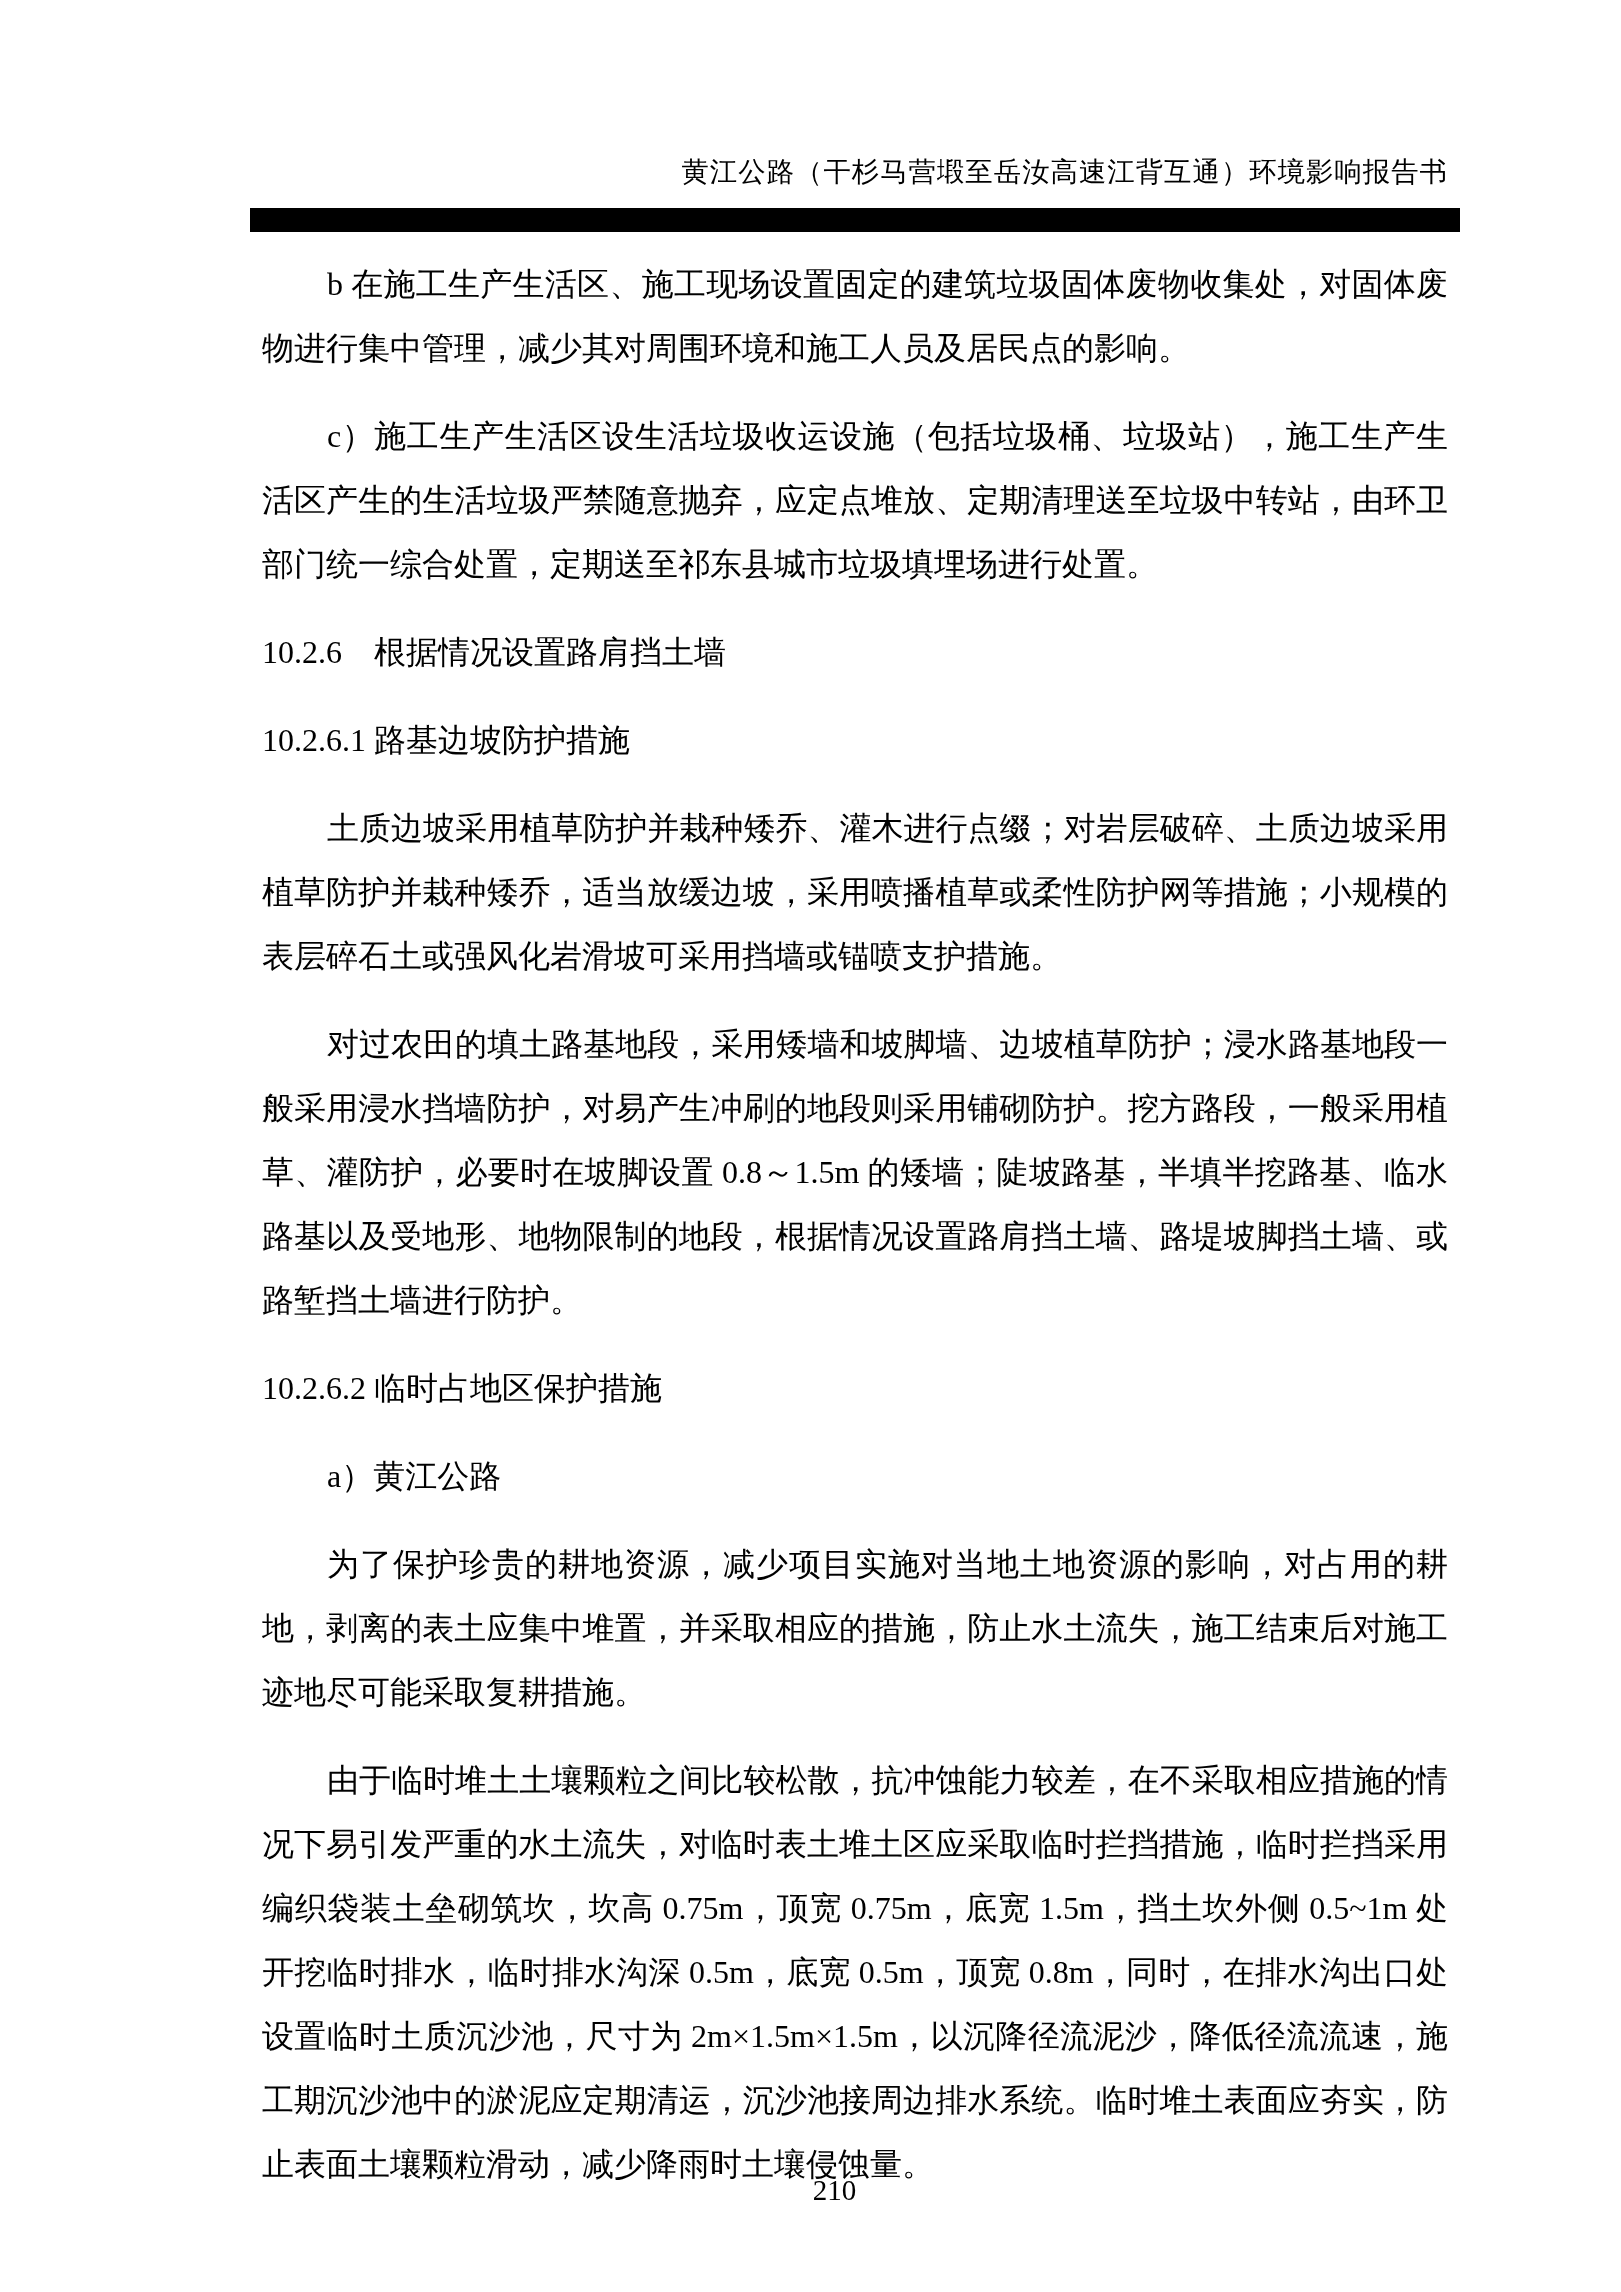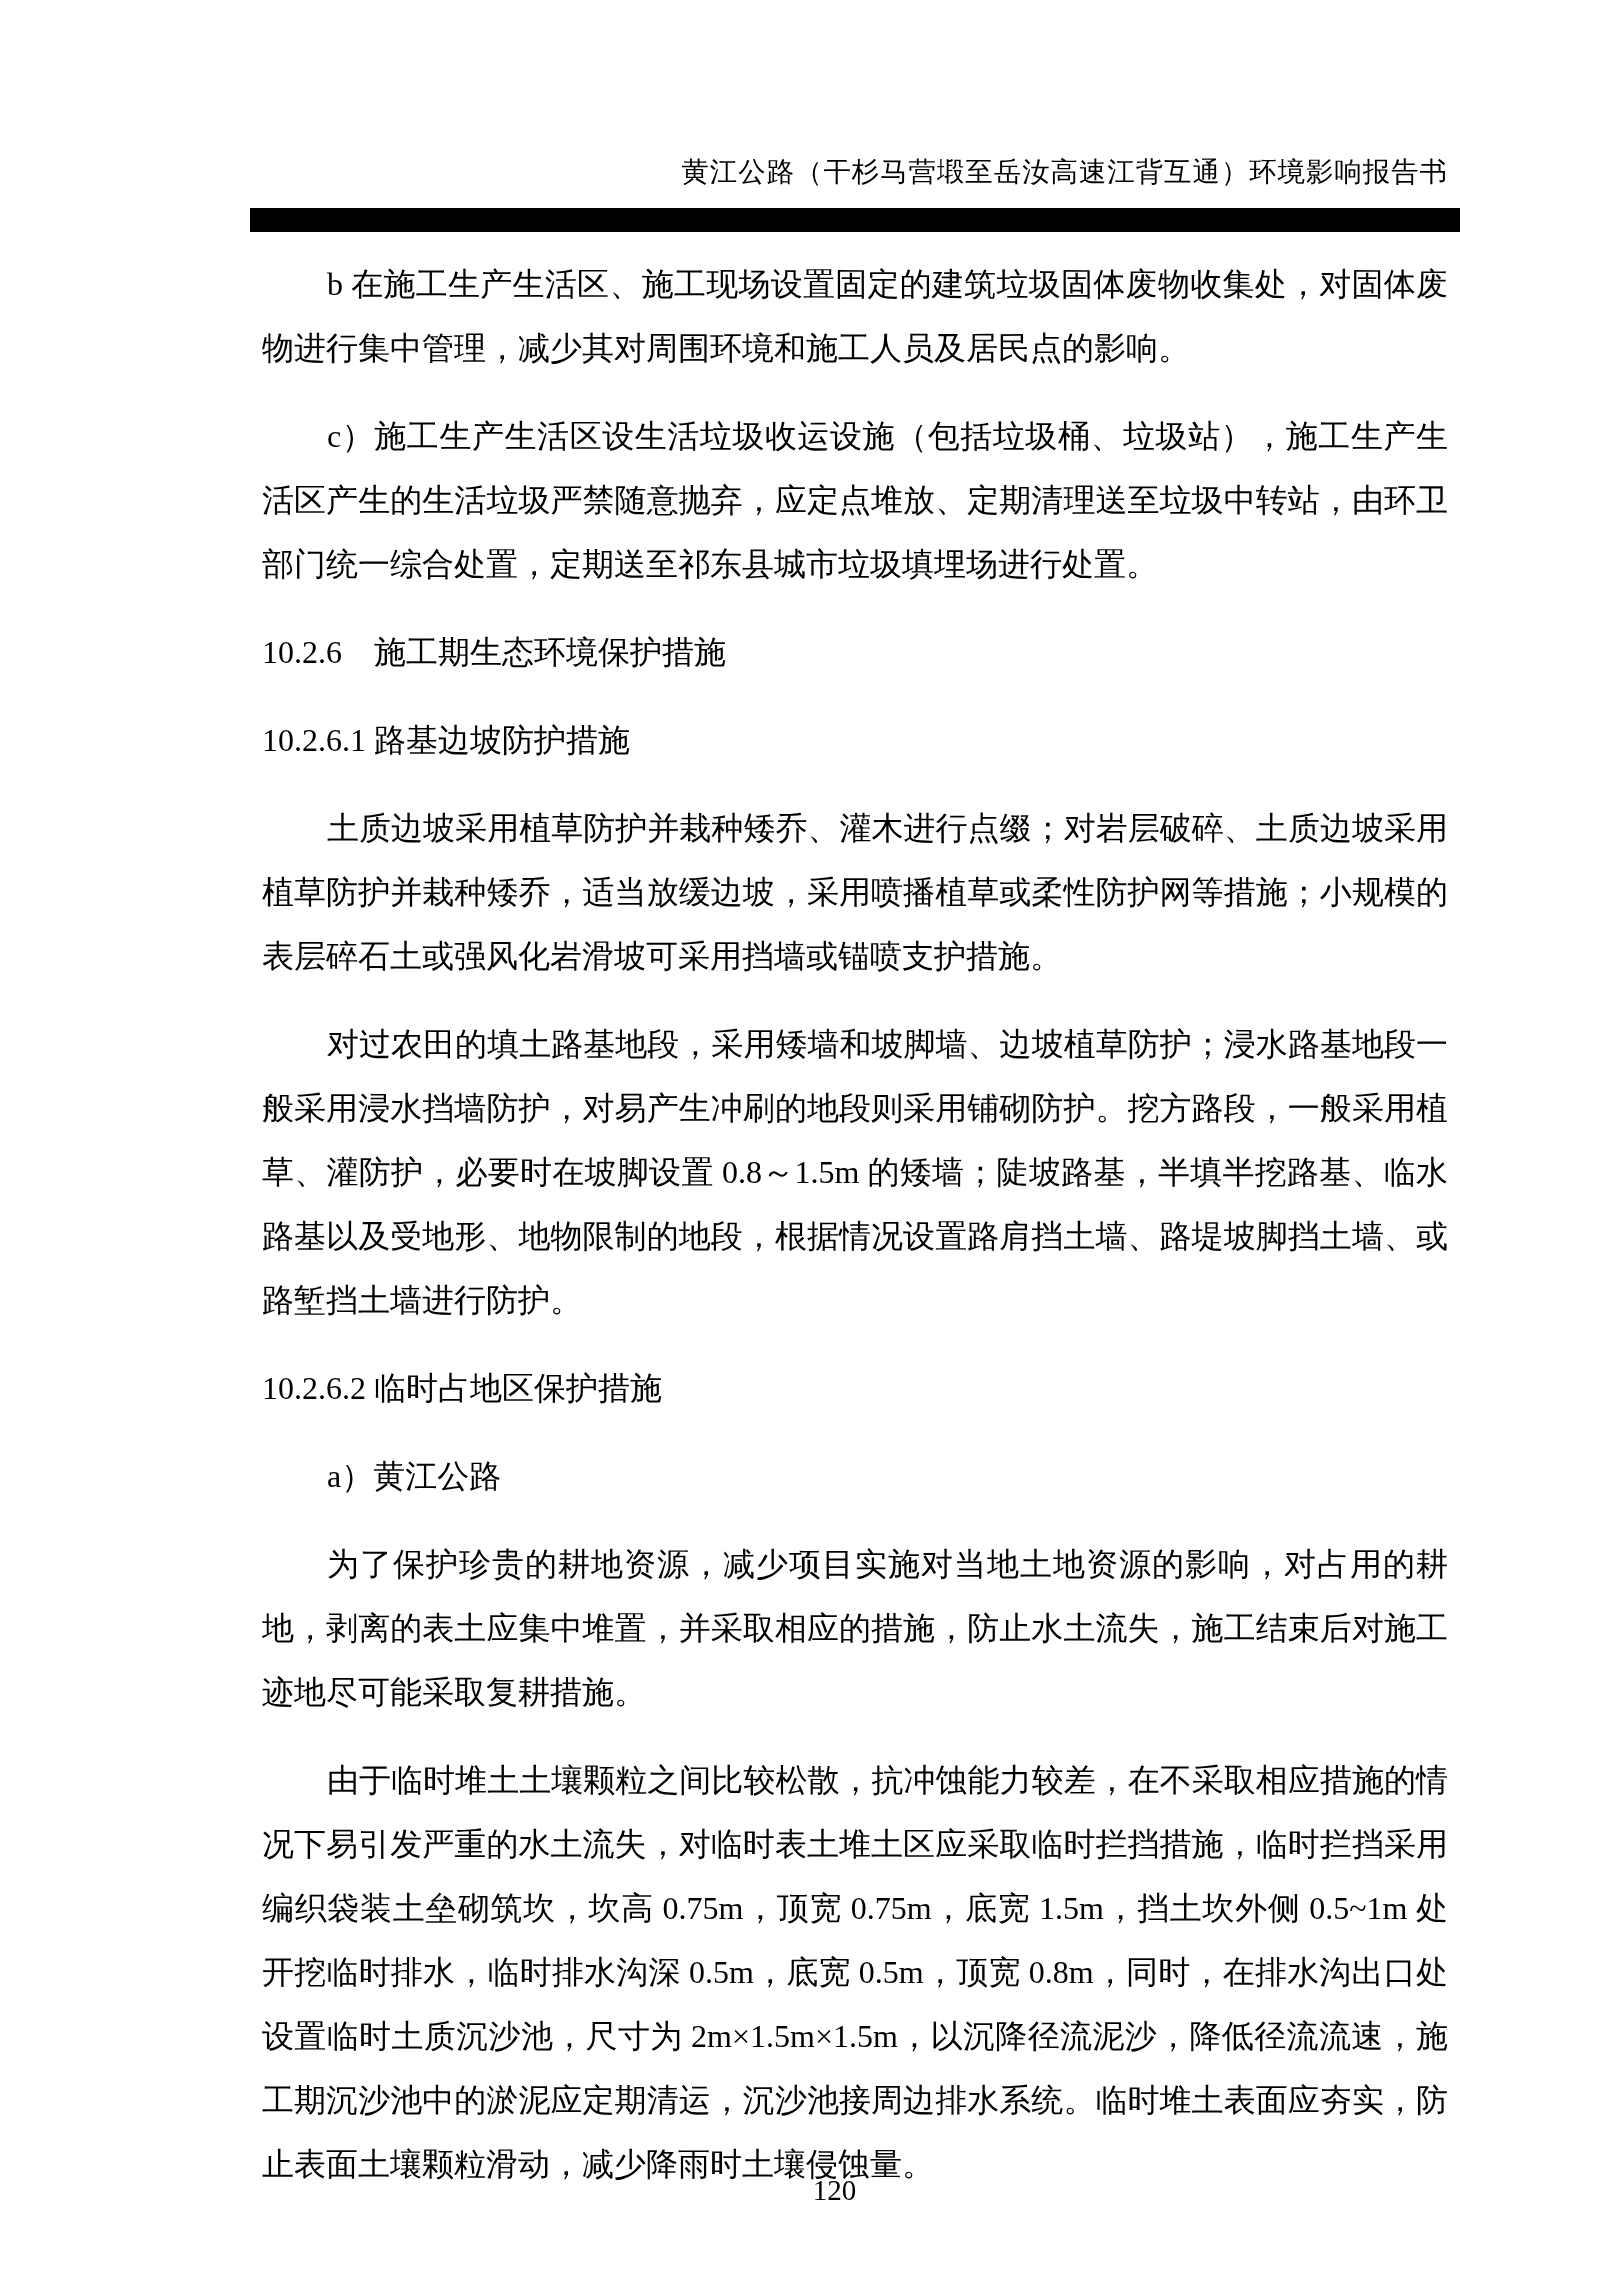--- a/index.html
+++ b/index.html
@@ -60,28 +60,28 @@
 <div class="page">
 
   <div class="header">
     <div class="header-title">黄江公路（干杉马营塅至岳汝高速江背互通）环境影响报告书</div>
     <div class="header-rule"></div>
   </div>
 
   <div class="doc-body">
     <p class="indent">b 在施工生产生活区、施工现场设置固定的建筑垃圾固体废物收集处，对固体废物进行集中管理，减少其对周围环境和施工人员及居民点的影响。</p>
     <p class="indent">c）施工生产生活区设生活垃圾收运设施（包括垃圾桶、垃圾站），施工生产生活区产生的生活垃圾严禁随意抛弃，应定点堆放、定期清理送至垃圾中转站，由环卫部门统一综合处置，定期送至祁东县城市垃圾填埋场进行处置。</p>
-    <p>10.2.6　施工期生态环境保护措施</p>
+    <p>10.2.6　根据情况设置路肩挡土墙</p>
     <p>10.2.6.1 路基边坡防护措施</p>
     <p class="indent">土质边坡采用植草防护并栽种矮乔、灌木进行点缀；对岩层破碎、土质边坡采用植草防护并栽种矮乔，适当放缓边坡，采用喷播植草或柔性防护网等措施；小规模的表层碎石土或强风化岩滑坡可采用挡墙或锚喷支护措施。</p>
     <p class="indent">对过农田的填土路基地段，采用矮墙和坡脚墙、边坡植草防护；浸水路基地段一般采用浸水挡墙防护，对易产生冲刷的地段则采用铺砌防护。挖方路段，一般采用植草、灌防护，必要时在坡脚设置 0.8～1.5m 的矮墙；陡坡路基，半填半挖路基、临水路基以及受地形、地物限制的地段，根据情况设置路肩挡土墙、路堤坡脚挡土墙、或路堑挡土墙进行防护。</p>
     <p>10.2.6.2 临时占地区保护措施</p>
     <p class="indent">a）黄江公路</p>
     <p class="indent">为了保护珍贵的耕地资源，减少项目实施对当地土地资源的影响，对占用的耕地，剥离的表土应集中堆置，并采取相应的措施，防止水土流失，施工结束后对施工迹地尽可能采取复耕措施。</p>
     <p class="indent">由于临时堆土土壤颗粒之间比较松散，抗冲蚀能力较差，在不采取相应措施的情况下易引发严重的水土流失，对临时表土堆土区应采取临时拦挡措施，临时拦挡采用编织袋装土垒砌筑坎，坎高 0.75m，顶宽 0.75m，底宽 1.5m，挡土坎外侧 0.5~1m 处开挖临时排水，临时排水沟深 0.5m，底宽 0.5m，顶宽 0.8m，同时，在排水沟出口处设置临时土质沉沙池，尺寸为 2m×1.5m×1.5m，以沉降径流泥沙，降低径流流速，施工期沉沙池中的淤泥应定期清运，沉沙池接周边排水系统。临时堆土表面应夯实，防止表面土壤颗粒滑动，减少降雨时土壤侵蚀量。</p>
   </div>
 
   <div class="footer">
-    <span>120</span>
+    <span>210</span>
   </div>
 
 </div>
 
 
 </body></html>

